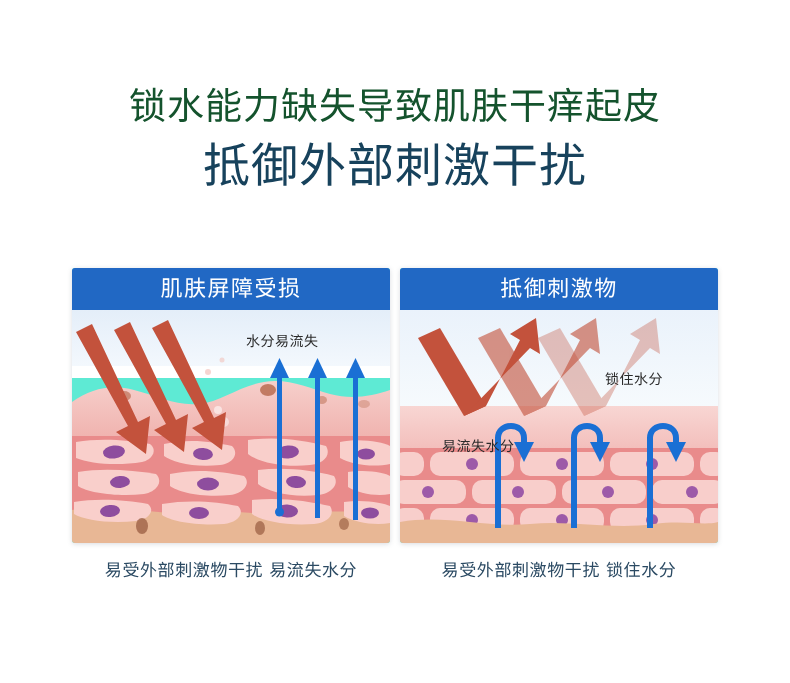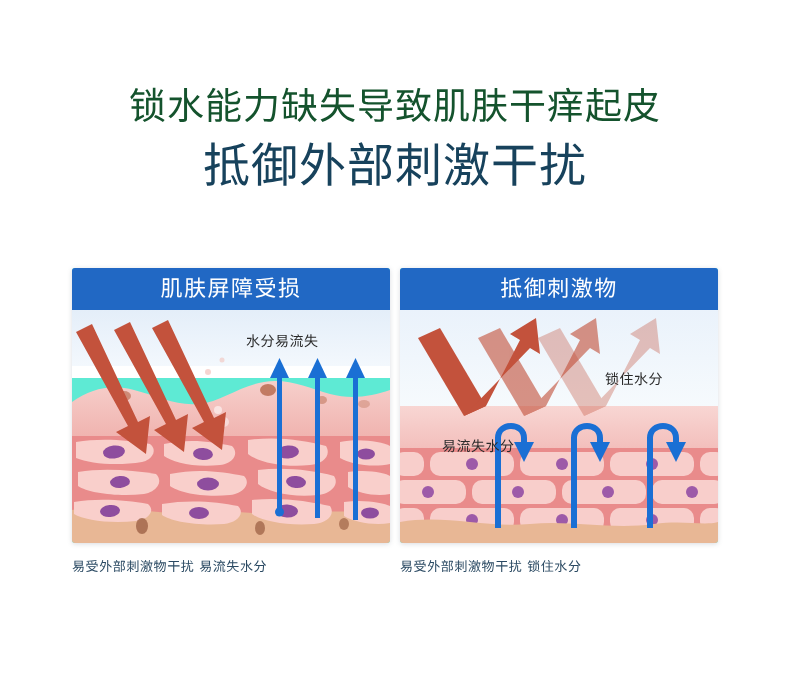--- a/index.html
+++ b/index.html
@@ -102,22 +102,23 @@
   .captions {
     position: absolute;
     top: 556px;
     left: 72px;
     width: 646px;
     display: flex;
     justify-content: space-between;
   }
   .caption {
     width: 318px;
+    text-align: center;
     color: #2b4a63;
-    font-size: 13px;
+    font-size: 17px;
     letter-spacing: 0.6px;
     white-space: nowrap;
   }
 </style>
 </head>
 <body>
 
 <div class="headings">
   <div class="subtitle">锁水能力缺失导致肌肤干痒起皮</div>
   <div class="maintitle">抵御外部刺激干扰</div>

